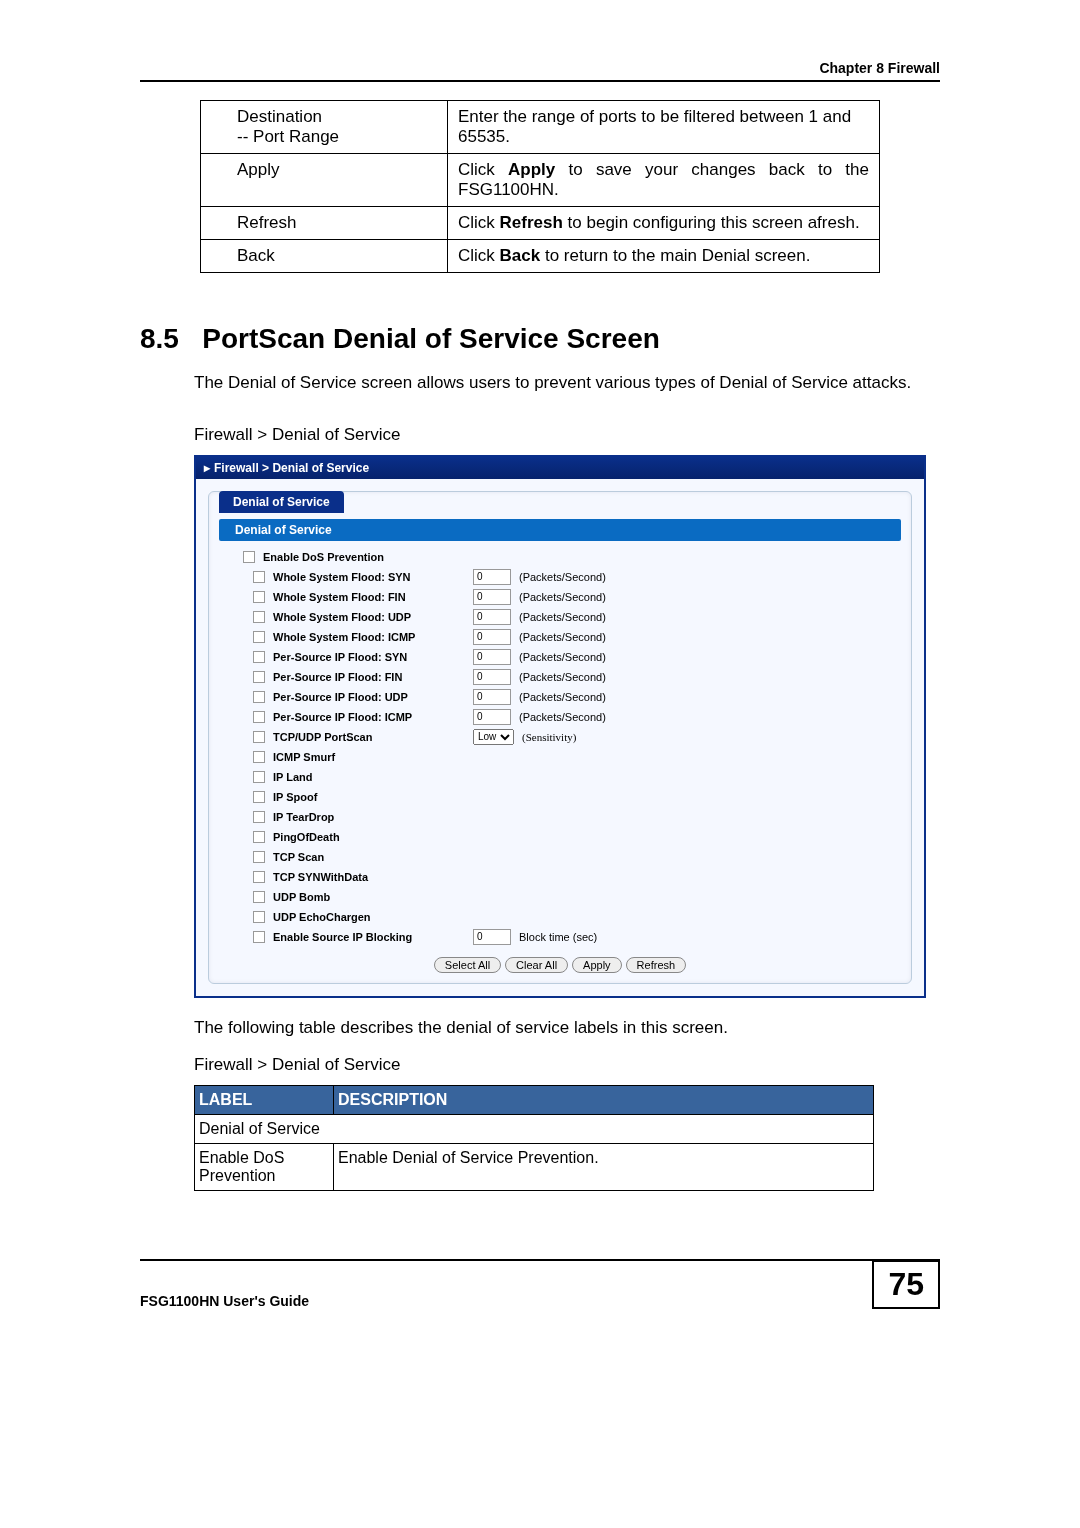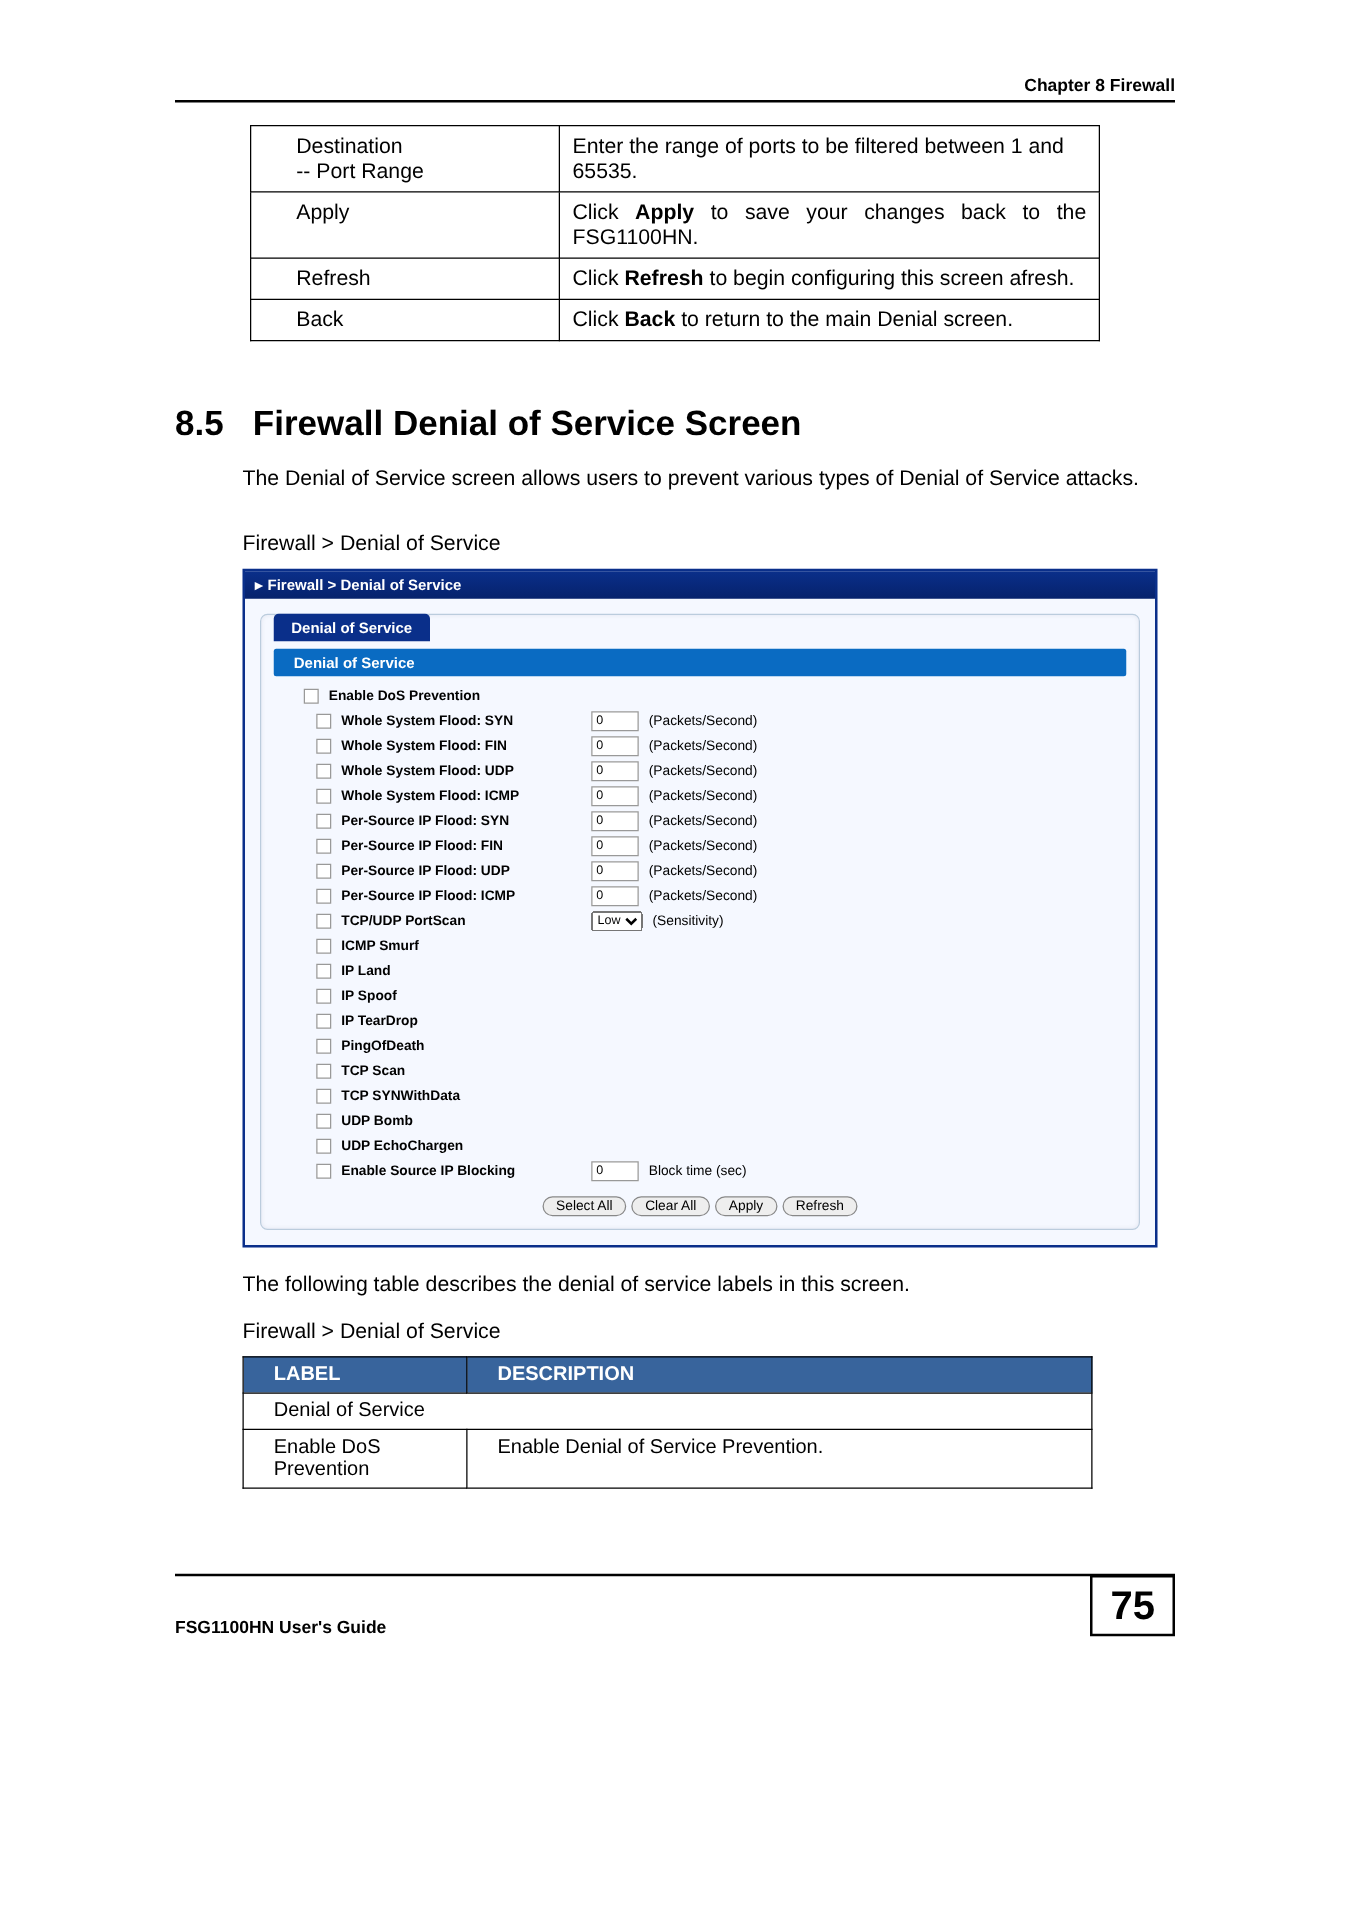--- a/index.html
+++ b/index.html
@@ -150,21 +150,21 @@
   .after-screenshot { margin-left: 54px; font-size: 17px; }
   table.desc {
     border-collapse: collapse;
     width: 680px;
     margin-left: 54px;
     margin-top: 4px;
   }
   table.desc th, table.desc td {
     border: 1px solid #000;
     font-size: 16px;
-    padding: 5px 24px;
+    padding: 5px 4px;
     text-align: left;
     vertical-align: top;
   }
   table.desc th {
     background: #38649c;
     color: #fff;
     font-weight: bold;
   }
   .footer {
     position: absolute;
@@ -216,21 +216,21 @@
     <tr>
       <td class="label-col">Back</td>
       <td>
         <span>Click </span><span class="bold">Back</span><span> to return to the main Denial screen.</span>
       </td>
     </tr>
   </tbody>
     </table>
 
   <h2 class="section">
-    <span>8.5</span>&nbsp;&nbsp;&nbsp;<span>Firewall Denial of Service Screen</span>
+    <span>8.5</span>&nbsp;&nbsp;&nbsp;<span>PortScan Denial of Service Screen</span>
   </h2>
 
   <p class="body-indent">The Denial of Service screen allows users to prevent various types of Denial of Service attacks.</p>
 
 
   <div class="caption">Firewall &gt; Denial of Service</div>
 
   <div class="dos-screen">
     <div class="dos-titlebar"><span class="arrow"></span><span>Firewall &gt; Denial of Service</span></div>
     <div class="dos-panel">
@@ -288,21 +288,21 @@
           <div class="dos-row">
             <input type="checkbox" class="dos-check" style="">
             <span class="dos-label">Per-Source IP Flood: ICMP</span>
             <input class="dos-input" value="0" style="">
             <span class="dos-unit">(Packets/Second)</span>
           </div>
           <div class="dos-row">
             <input type="checkbox" class="dos-check" style="">
             <span class="dos-label">TCP/UDP PortScan</span>
             <select class="dos-select"><option>Low</option></select>
-            <span class="dos-unit" style="margin-left: 8px;">(Sensitivity)</span>
+            <span class="dos-unit" style="margin-left: 8px; font-family: Liberation Serif, serif;">(Sensitivity)</span>
           </div>
           <div class="dos-row">
             <input type="checkbox" class="dos-check" style="">
             <span class="dos-label">ICMP Smurf</span>
           </div>
           <div class="dos-row">
             <input type="checkbox" class="dos-check" style="">
             <span class="dos-label">IP Land</span>
           </div>
           <div class="dos-row">

